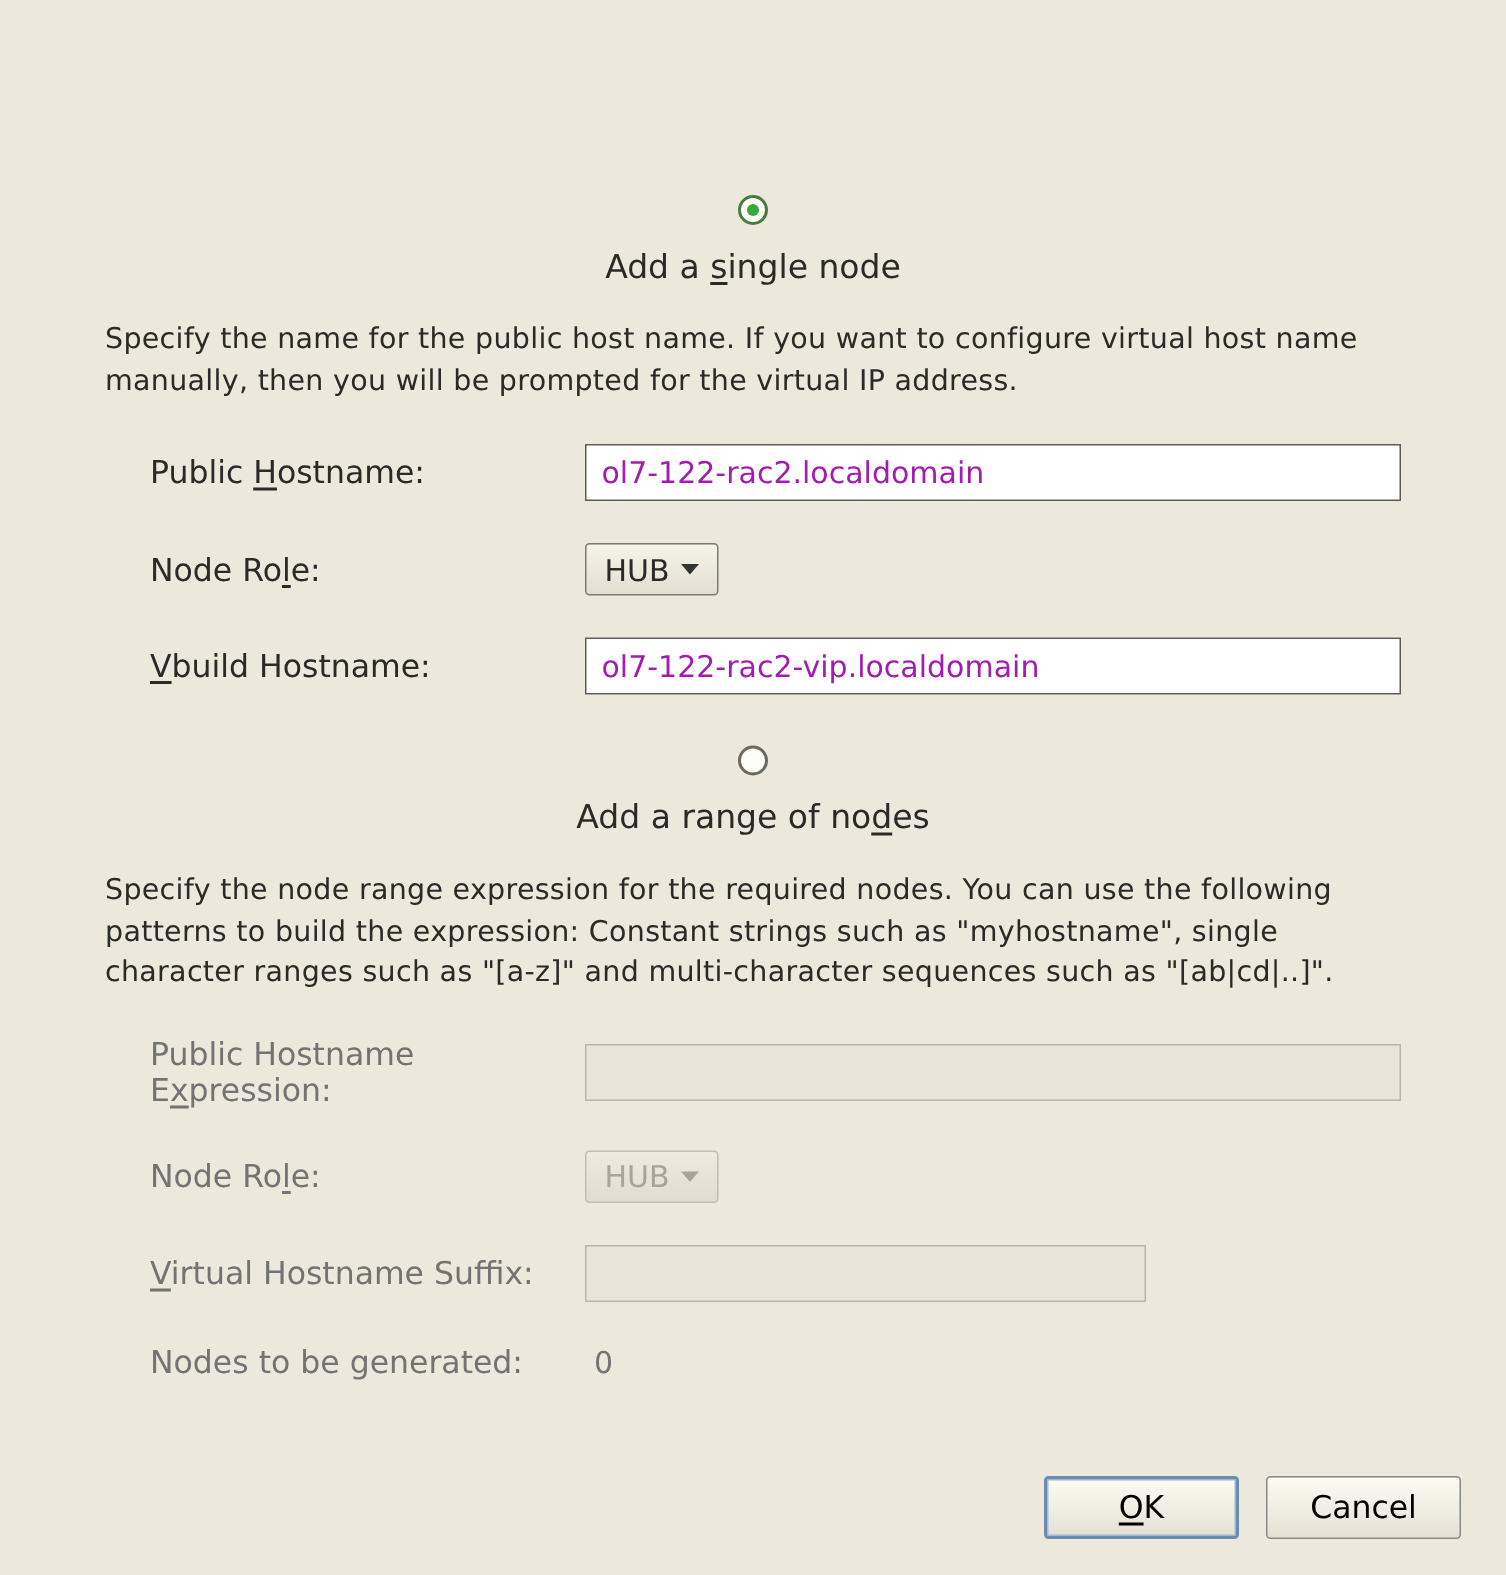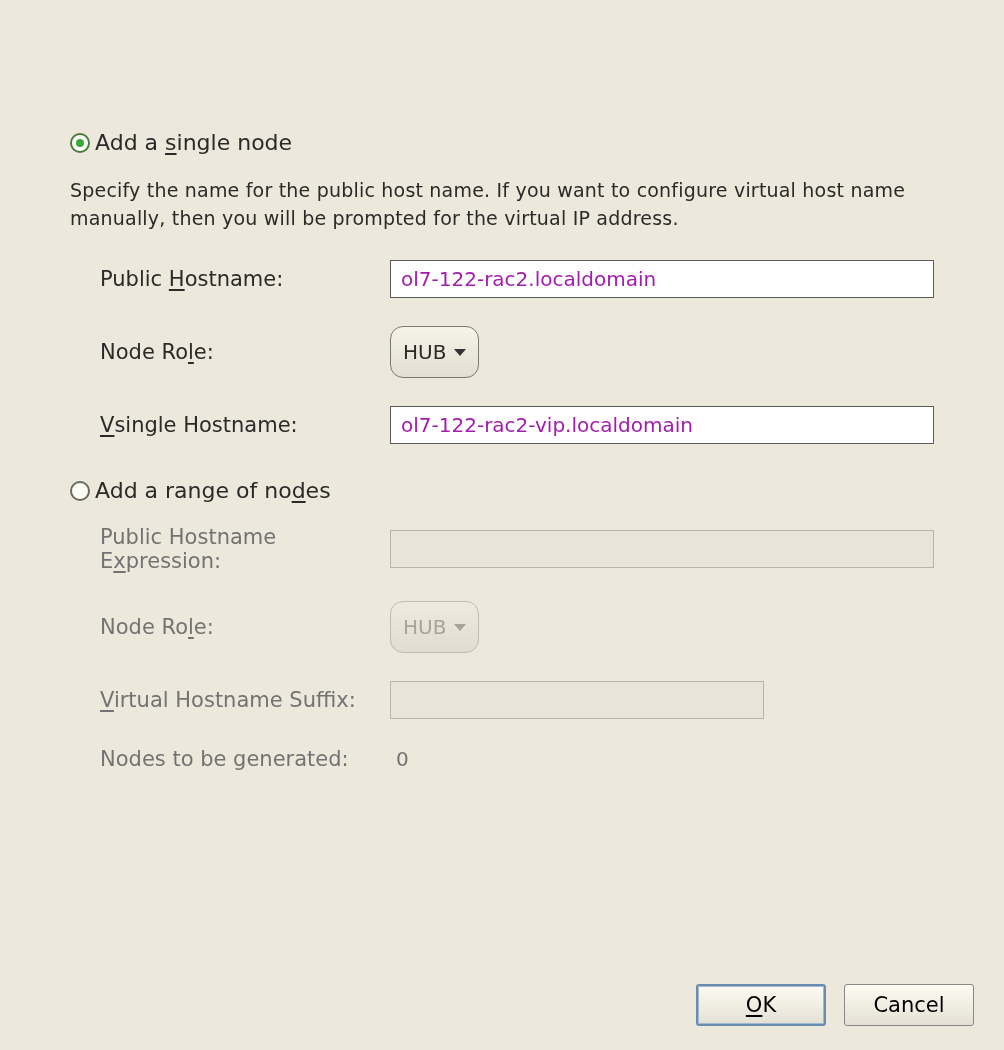--- a/index.html
+++ b/index.html
@@ -12,22 +12,23 @@
     color: #2a2a28;
   }
   .dialog {
     padding: 130px 70px 30px 70px;
     position: relative;
     height: 100%;
   }
   .radio-row {
     display: flex;
     align-items: center;
-    gap: 5px;
+    gap: 16px;
     margin-bottom: 22px;
+    flex-direction: column;
   }
   .radio {
     width: 20px; height: 20px;
     border: 2px solid #6a6a60;
     border-radius: 50%;
     background: #fdfdf8;
     display: inline-flex;
     align-items: center;
     justify-content: center;
     flex-shrink: 0;
@@ -69,25 +70,25 @@
     color: #a21caf;
   }
   input.text-input:disabled {
     background: #e8e4d8;
     border: 1px solid #b8b4a8;
     color: #999;
   }
   .select {
     display: inline-flex;
     align-items: center;
-    height: 52px;
+    height: 35px;
     padding: 0 12px;
     border: 1px solid #7a7a70;
     background: linear-gradient(#f6f3e9, #e2ded2);
-    border-radius: 13px;
+    border-radius: 3px;
     font-size: 20px;
     gap: 8px;
     cursor: pointer;
   }
   .select.disabled {
     color: #a8a49a;
     border-color: #c0bcb0;
     background: linear-gradient(#eeeade, #e0dcd0);
     cursor: default;
   }
@@ -153,32 +154,33 @@
       <span>Node Ro</span><span class="mnemonic">l</span><span>e:</span>
     </div>
     <div>
       <div class="select">
         <span>HUB</span>
         <span class="caret"></span>
       </div>
     </div>
 
     <div class="form-label">
-      <span class="mnemonic">V</span><span>single Hostname:</span>
+      <span class="mnemonic">V</span><span>build Hostname:</span>
     </div>
     <input class="text-input" type="text" value="ol7-122-rac2-vip.localdomain" style="">
   </div>
 
   <div class="radio-row">
     <span class="radio"></span>
     <span class="radio-label">
       <span>Add a range of no</span><span class="mnemonic">d</span><span>es</span>
     </span>
   </div>
 
+  <p class="desc">Specify the node range expression for the required nodes. You can use the following patterns to build the expression: Constant strings such as "myhostname", single character ranges such as "[a-z]" and multi-character sequences such as "[ab|cd|..]".</p>
 
   <div class="form-grid section-disabled">
     <div class="form-label">
       <span>Public Hostname E</span><span class="mnemonic">x</span><span>pression:</span>
     </div>
     <input class="text-input" type="text" disabled="" value="" style="">
 
     <div class="form-label">
       <span>Node Ro</span><span class="mnemonic">l</span><span>e:</span>
     </div>

